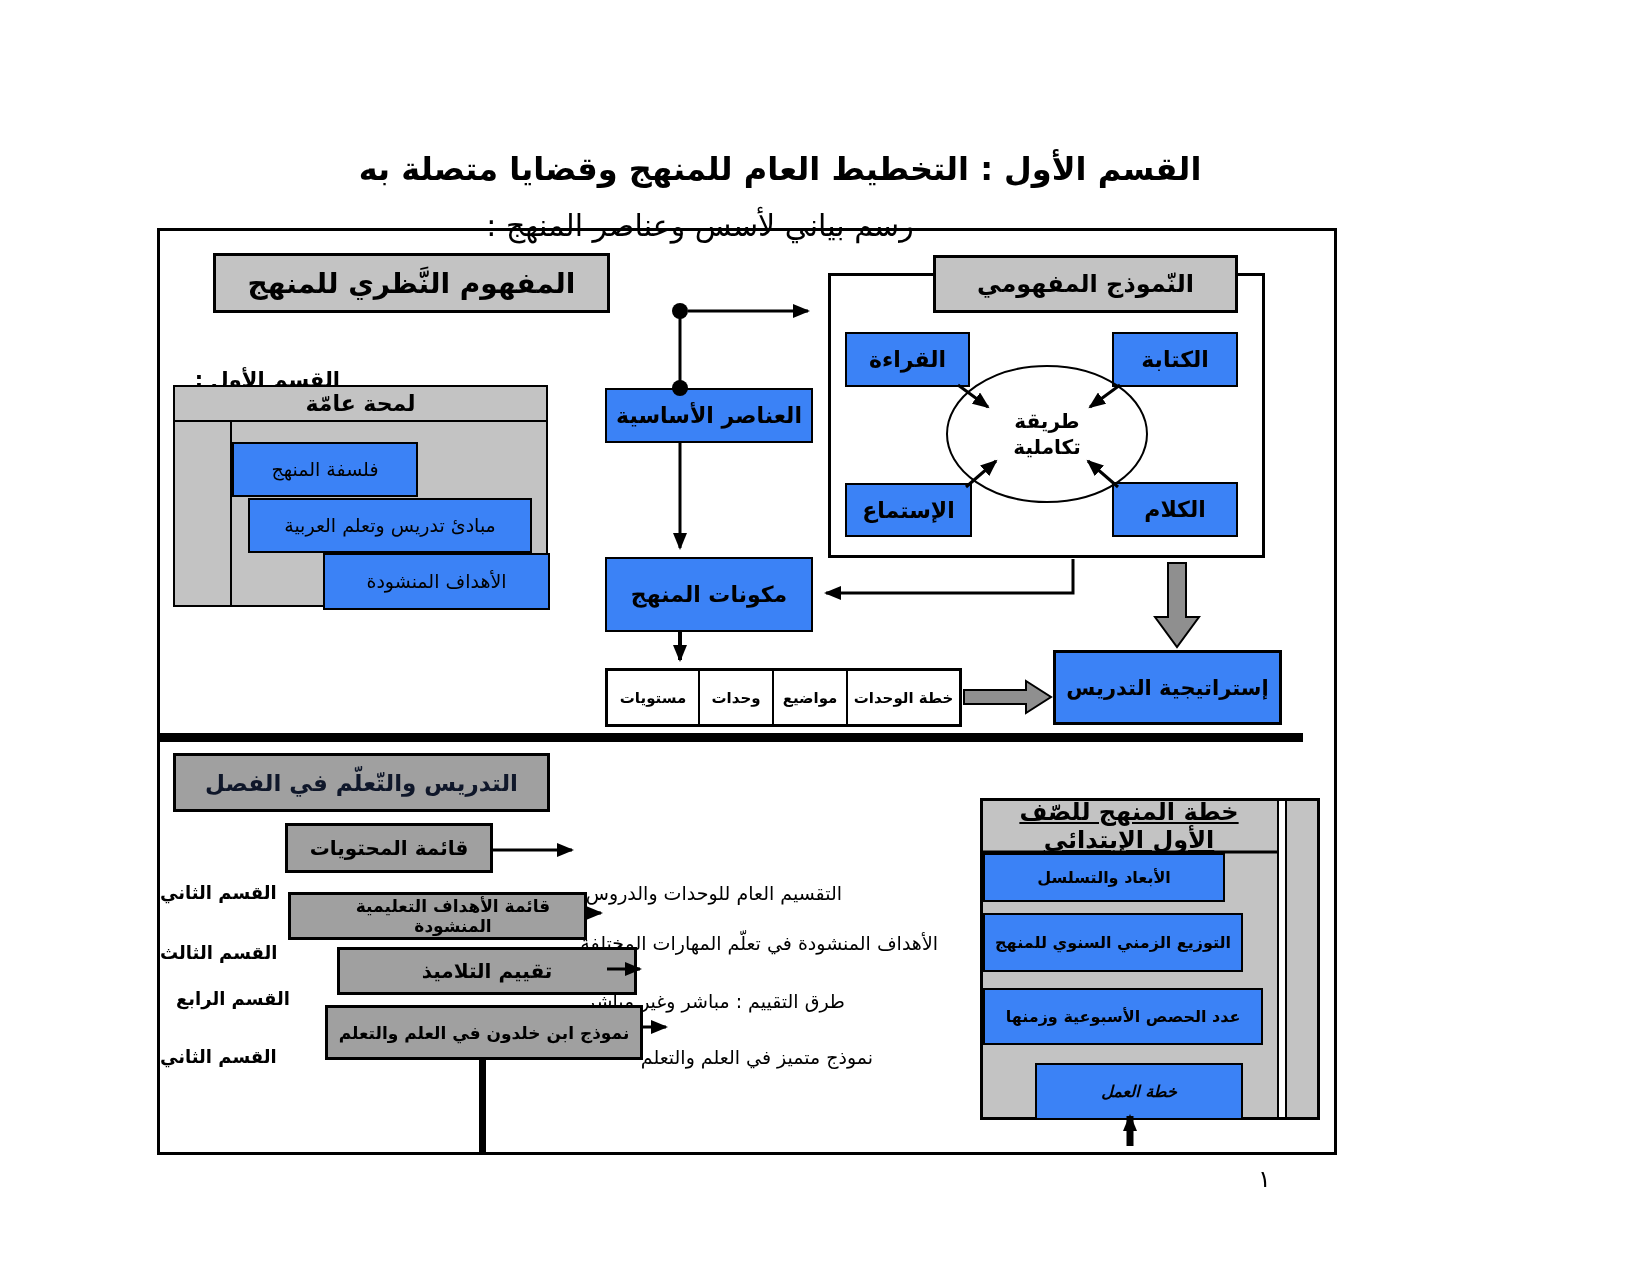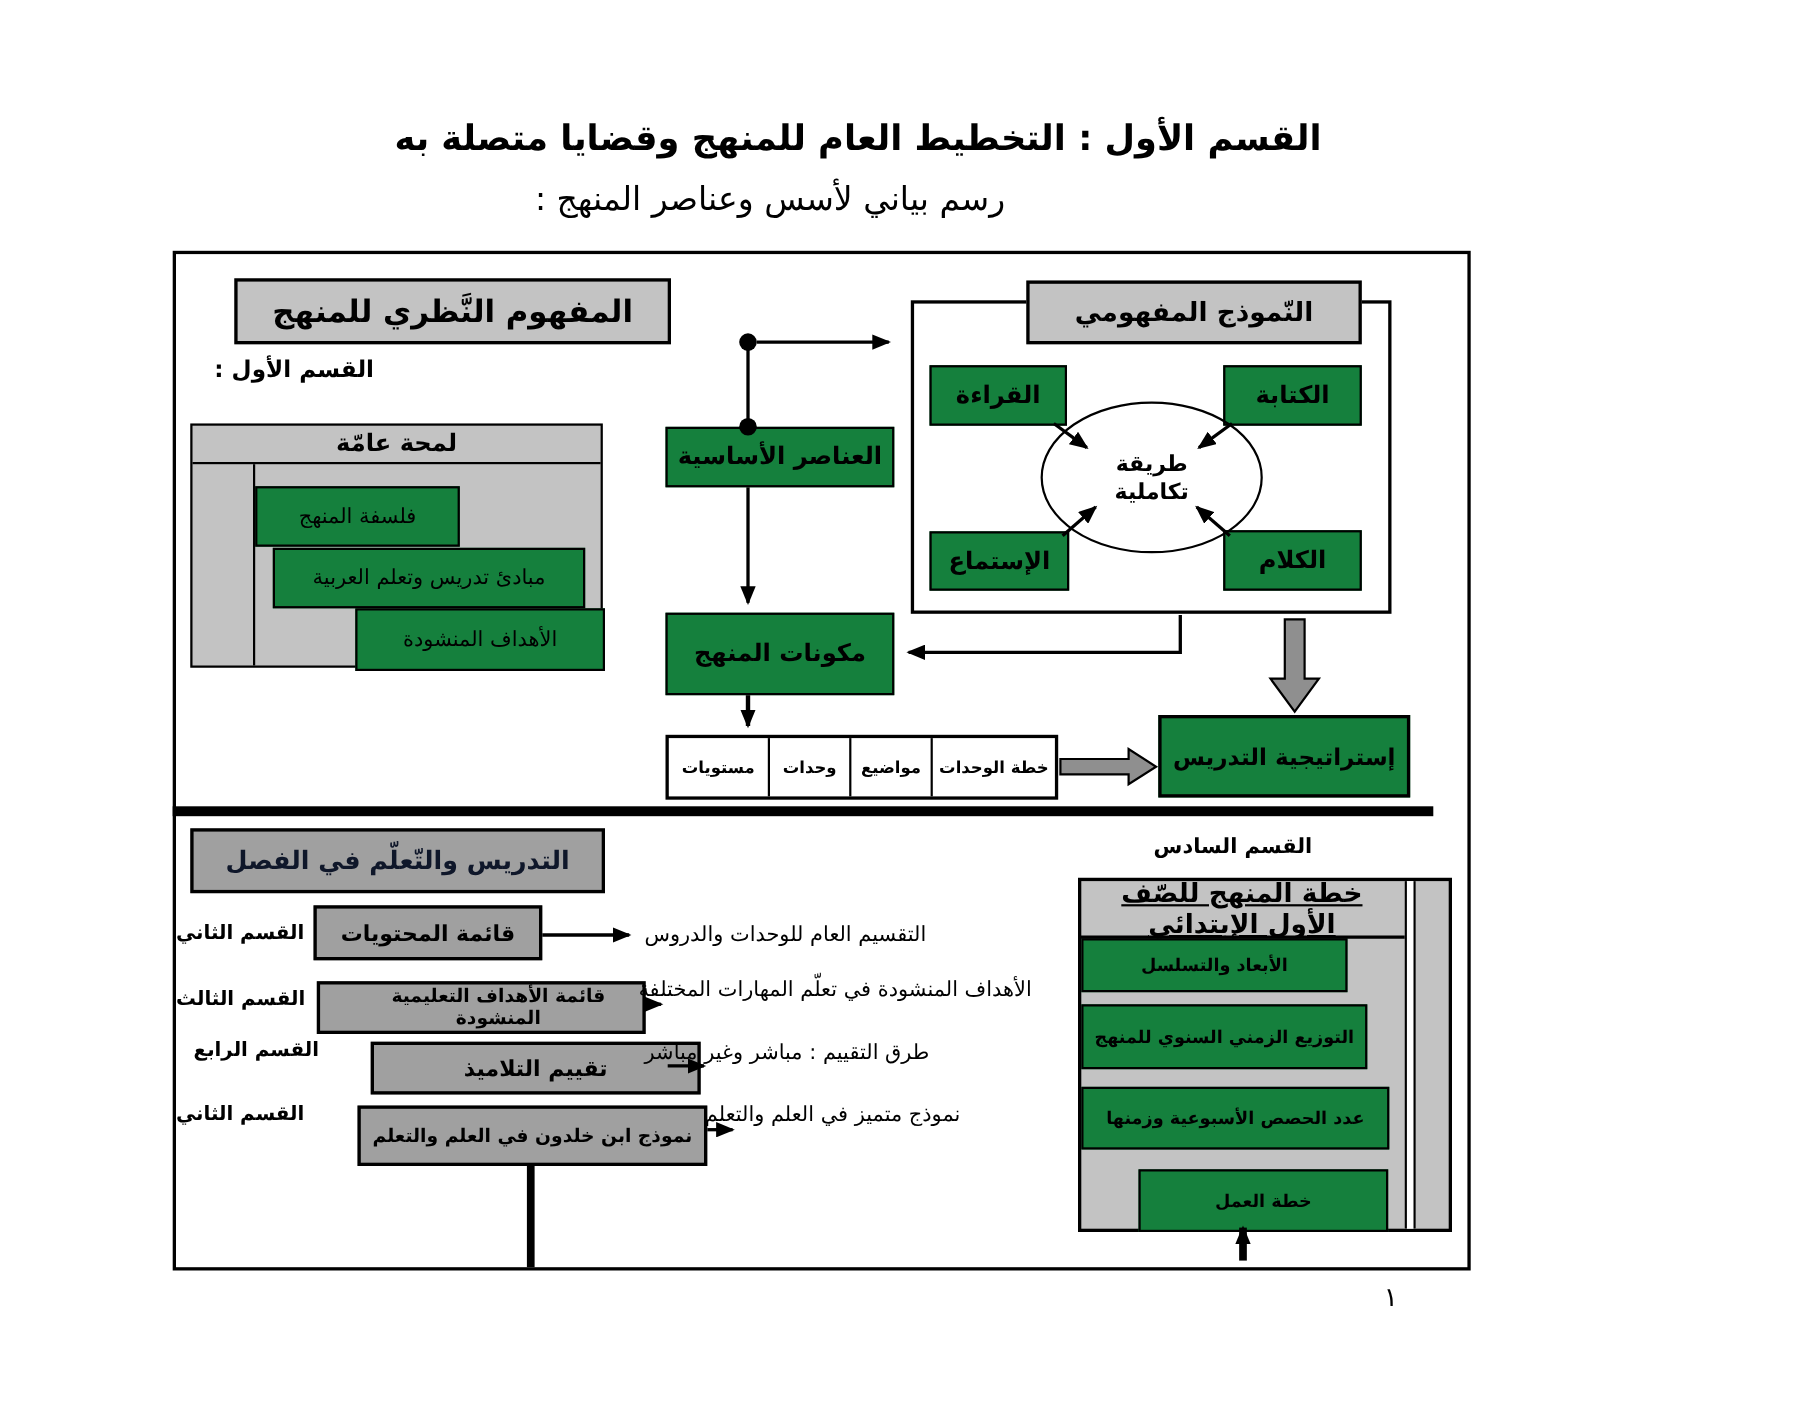--- a/index.html
+++ b/index.html
@@ -1,27 +1,27 @@
 <!DOCTYPE html>
 <html><head>
 <meta charset="utf-8">
 <style>
   html,body{margin:0;padding:0;background:#ffffff;}
   .page{position:relative;width:1650px;height:1275px;background:#fff;overflow:hidden;
         font-family:"DejaVu Sans",sans-serif;color:#000;}
   .abs{position:absolute;}
   .ar{direction:rtl;}
   .ctr{display:flex;align-items:center;justify-content:center;text-align:center;}
-  .box{border:2px solid #000;background:#15803d;box-sizing:border-box;}
+  .box{border:2px solid #000;background:#3b82f6;box-sizing:border-box;}
   .b3{border-width:3px;}
   .gray-l{background:#c3c3c3;}
   .gray-d{background:#a0a0a0;}
   .bold{font-weight:bold;}
   .pre{white-space:pre-line;}
-  .nowrap{white-space:nowrap;}
+  .nowrap{white-space:nowrap;margin-top:44px;}
   svg.overlay{position:absolute;left:0;top:0;z-index:6;pointer-events:none;}
   .lbl{line-height:1.15;}
 </style>
 </head>
 <body>
 
 <div class="page">
 
   <div class="abs ar bold ctr nowrap" style="left:330px;top:100px;width:900px;height:50px;font-size:32px;">القسم الأول : التخطيط العام للمنهج وقضايا متصلة به</div>
   <div class="abs ar ctr nowrap" style="left:330px;top:158px;width:740px;height:46px;font-size:30px;">رسم بياني لأسس وعناصر المنهج :</div>
@@ -80,21 +80,21 @@
   <div class="abs ar nowrap" style="right:777px;top:1002px;font-size:19px;">نموذج متميز في العلم والتعلم</div>
   <div class="abs" style="left:479px;top:1060px;width:7px;height:92px;background:#000;"></div>
 
   <div class="abs ar bold nowrap" style="right:457px;top:758px;font-size:19px;">القسم السادس</div>
   <div class="abs box b3 gray-l" style="left:980px;top:798px;width:340px;height:322px;"></div>
   <div class="abs" style="left:1277px;top:801px;width:10px;height:316px;background:#fff;border-left:2px solid #000;border-right:2px solid #000;box-sizing:border-box;"></div>
   <div class="abs ctr ar bold lbl" style="left:985px;top:803px;width:288px;height:47px;font-size:24px;text-decoration:underline;">خطة المنهج للصّف الأول الإبتدائي</div>
   <div class="abs box ctr ar bold" style="left:983px;top:853px;width:242px;height:49px;font-size:16px;">الأبعاد والتسلسل</div>
   <div class="abs box ctr ar bold" style="left:983px;top:913px;width:260px;height:59px;font-size:16px;">التوزيع الزمني السنوي للمنهج</div>
   <div class="abs box ctr ar bold" style="left:983px;top:988px;width:280px;height:57px;font-size:16px;">عدد الحصص الأسبوعية وزمنها</div>
-  <div class="abs box ctr ar bold" style="left:1035px;top:1063px;width:227px;height:57px;font-size:16px;">خطة العمل</div>
+  <div class="abs box ctr ar bold" style="left:1035px;top:1063px;width:208px;height:57px;font-size:16px;font-style:italic;">خطة العمل</div>
 
   <div class="abs ar" style="left:1258px;top:1165px;font-size:24px;">١</div>
 
   <svg class="overlay" width="1650" height="1275" viewBox="0 0 1650 1275">
     <defs>
       <marker id="ah" markerUnits="userSpaceOnUse" markerWidth="18" markerHeight="14" refX="15" refY="7" orient="auto">
         <path d="M0,0 L17,7 L0,14 z" fill="#000"></path>
       </marker>
     </defs>
 

